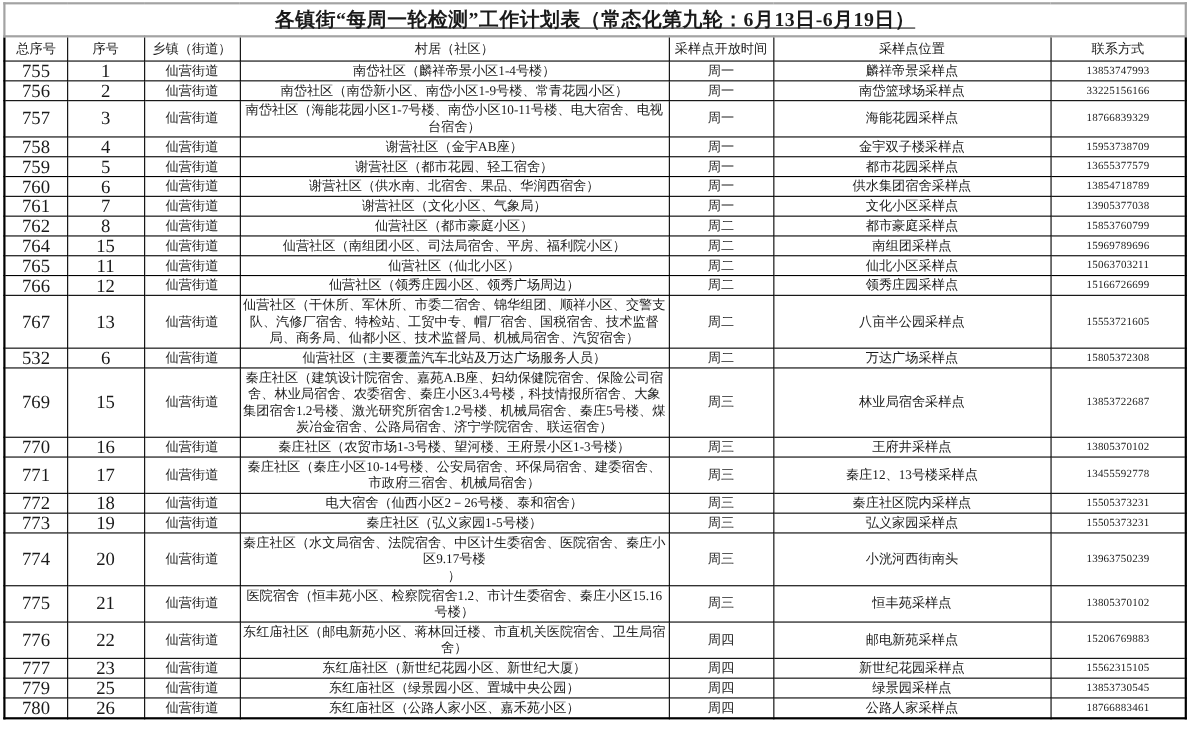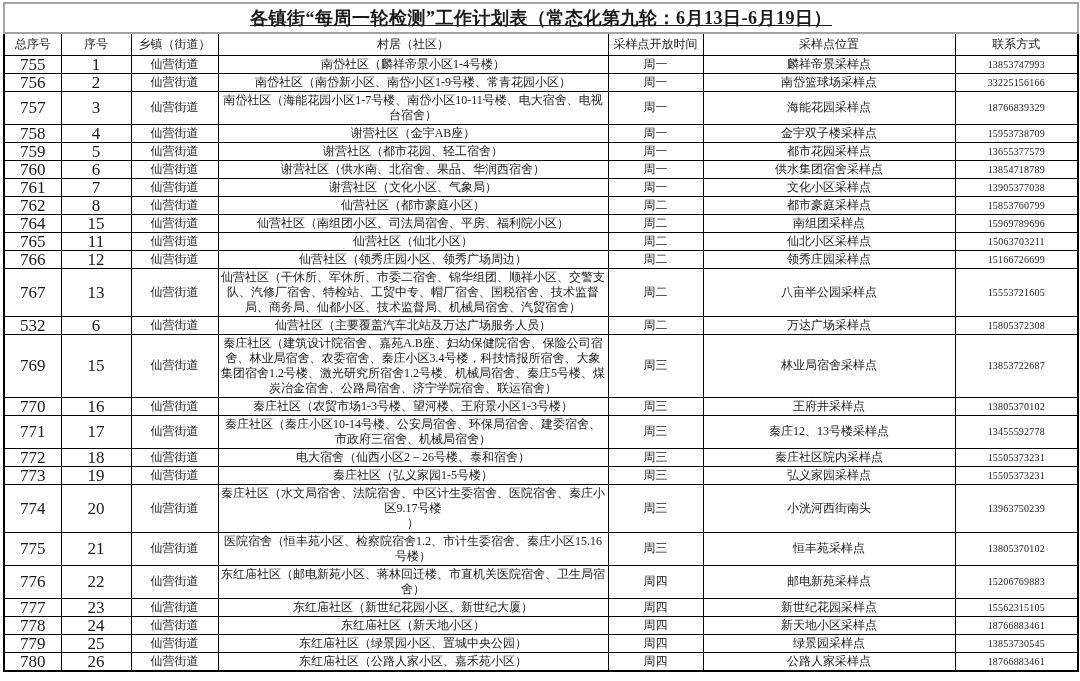--- a/index.html
+++ b/index.html
@@ -264,29 +264,20 @@
         <tr>
           <td class="c-total">777</td>
           <td class="c-seq">23</td>
           <td class="c-township">仙营街道</td>
           <td class="c-community">东红庙社区（新世纪花园小区、新世纪大厦）</td>
           <td class="c-open-time">周四</td>
           <td class="c-site-location">新世纪花园采样点</td>
           <td class="c-contact">15562315105</td>
         </tr>
         <tr>
-          <td class="c-total">778</td>
-          <td class="c-seq">24</td>
-          <td class="c-township">仙营街道</td>
-          <td class="c-community">东红庙社区（新天地小区）</td>
-          <td class="c-open-time">周四</td>
-          <td class="c-site-location">新天地小区采样点</td>
-          <td class="c-contact">18766883461</td>
-        </tr>
-        <tr>
           <td class="c-total">779</td>
           <td class="c-seq">25</td>
           <td class="c-township">仙营街道</td>
           <td class="c-community">东红庙社区（绿景园小区、置城中央公园）</td>
           <td class="c-open-time">周四</td>
           <td class="c-site-location">绿景园采样点</td>
           <td class="c-contact">13853730545</td>
         </tr>
         <tr>
           <td class="c-total">780</td>

